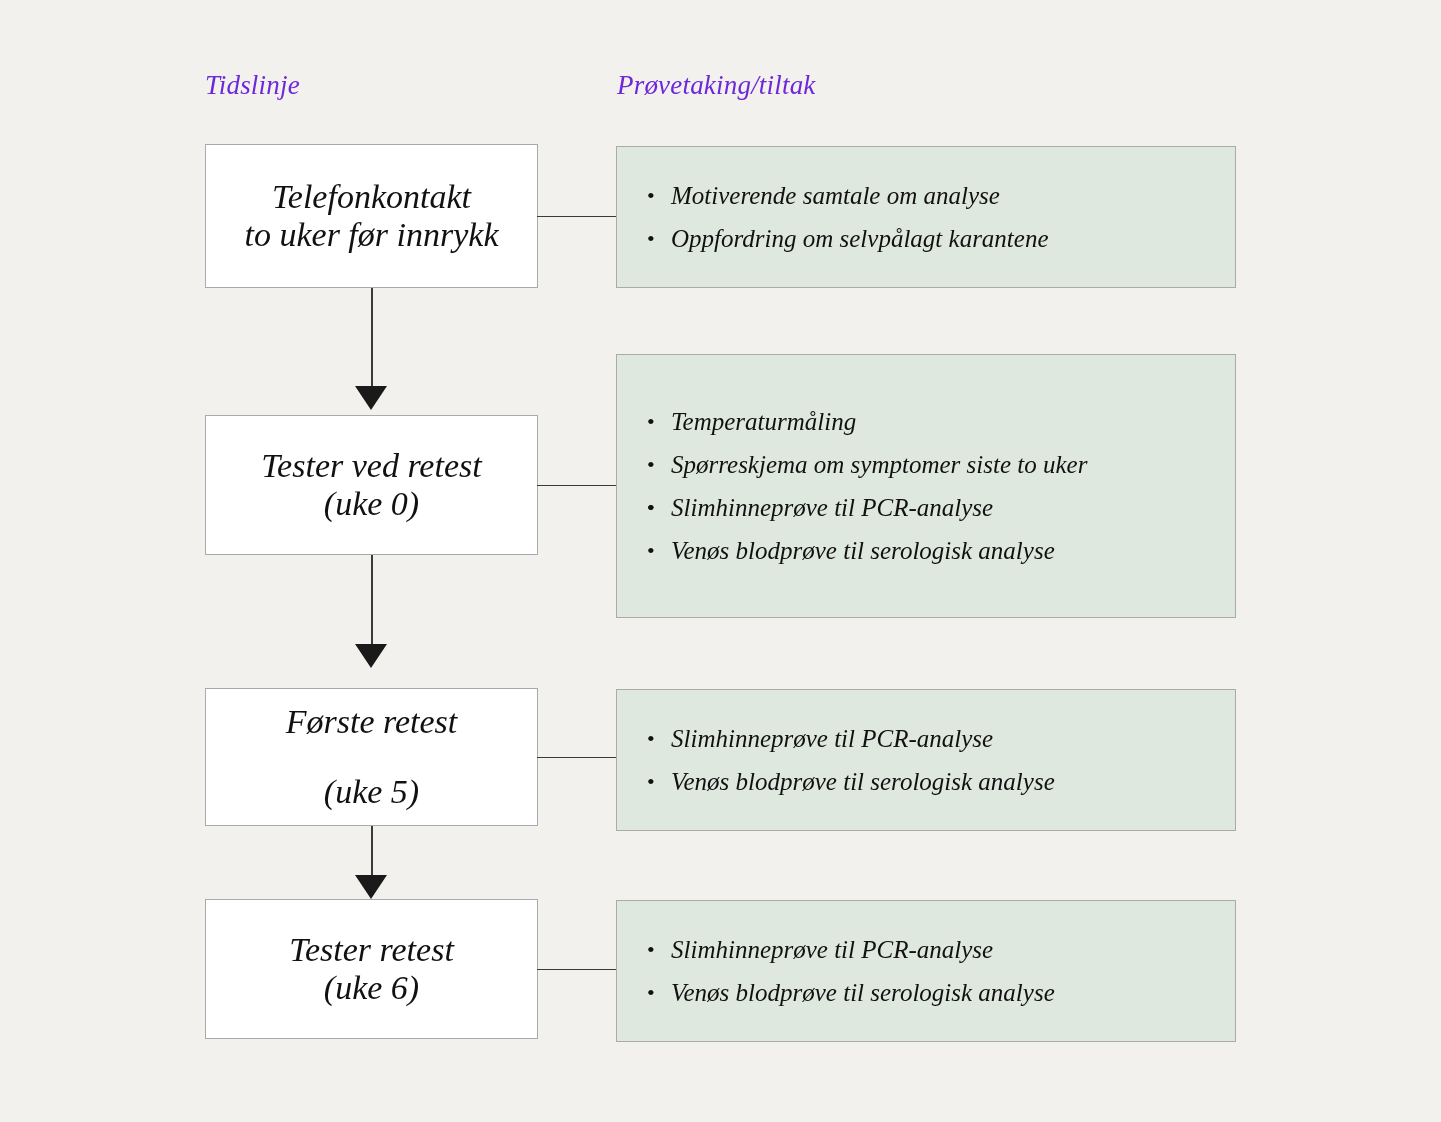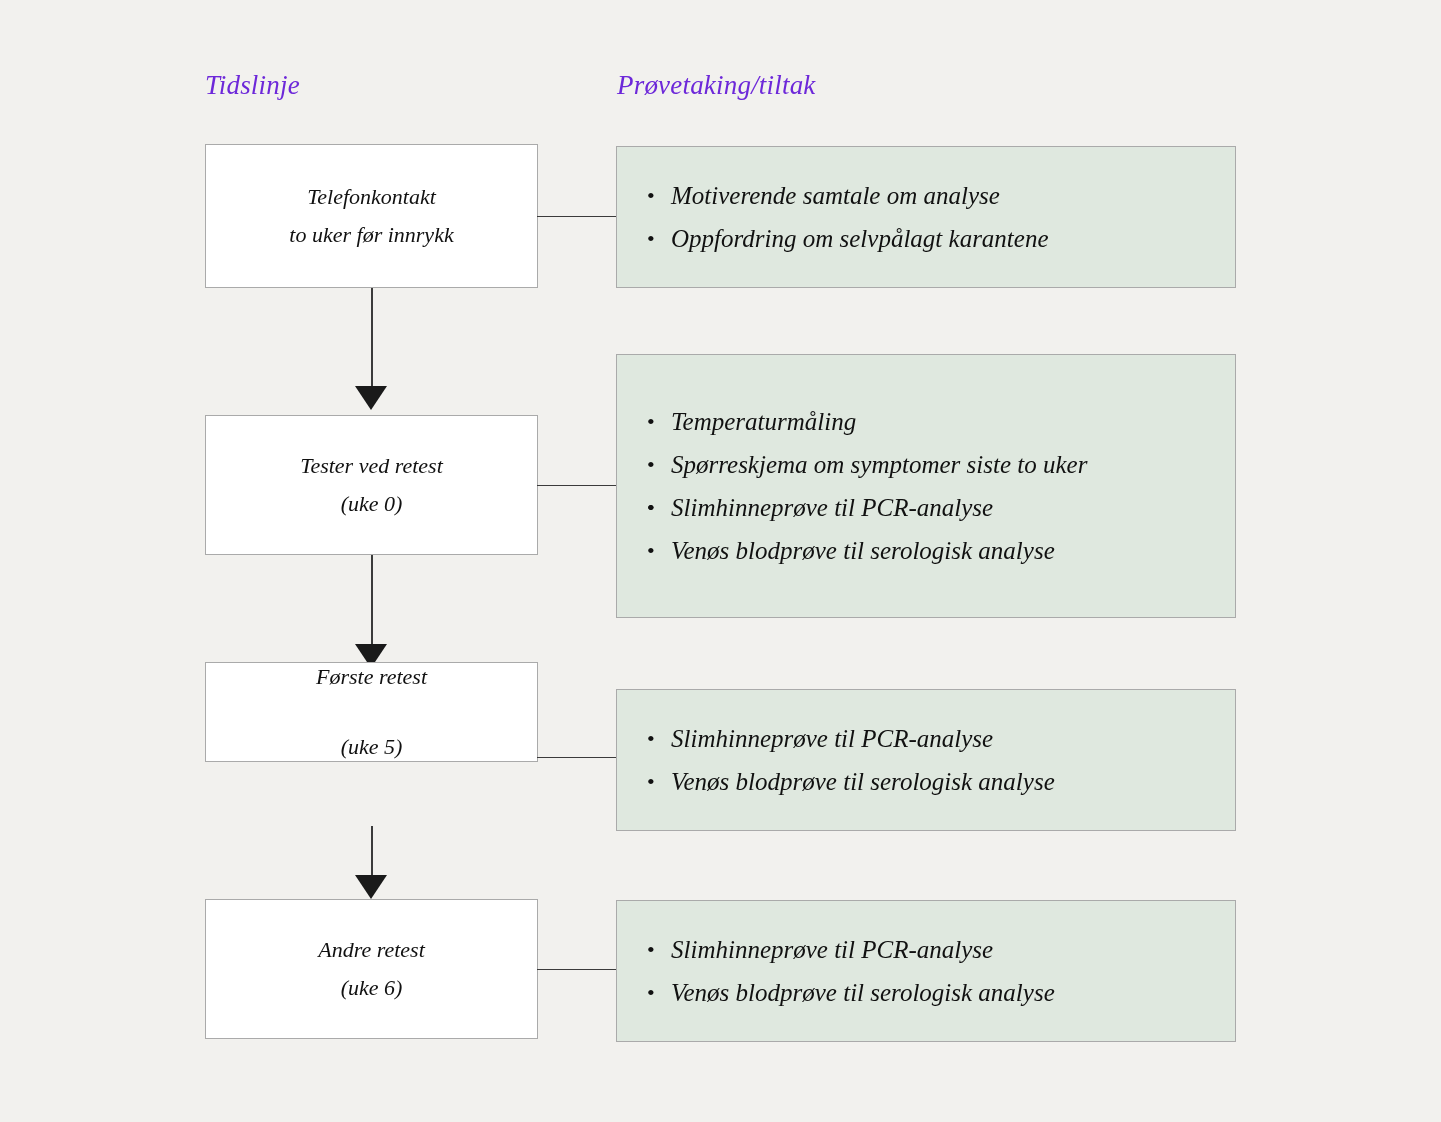--- a/index.html
+++ b/index.html
@@ -40,21 +40,21 @@
     border: 1.4px solid #aaaaaa;
     box-sizing: border-box;
     display: flex;
     flex-direction: column;
     align-items: center;
     justify-content: center;
     text-align: center;
   }
   .stage-line {
     font-style: italic;
-    font-size: 22px;
+    font-size: 34px;
     line-height: 38px;
     color: #111111;
     white-space: nowrap;
   }
 
   
   .measure-box {
     position: absolute;
     left: 616px;
     width: 620px;
@@ -170,21 +170,21 @@
       <li class="measure-item">
         <span class="bullet">•</span>
         <span>Venøs blodprøve til serologisk analyse</span>
       </li>
     </ul>
   </div>
 
   <div class="v-arrow" style="top:555px; height:91px;"></div>
   <div class="arrow-head" style="top:644px;"></div>
 
-  <div class="stage-box" id="stage-box-2" style="top:662px; height:100px;gap:32px;">
+  <div class="stage-box" id="stage-box-2" style="top:688px; height:138px;gap:32px;">
     <div class="stage-line">Første retest</div>
     <div class="stage-line">(uke 5)</div>
   </div>
 
   <div class="h-connector" style="top:757px;"></div>
 
   <div class="measure-box" id="measure-box-2" style="top:689px; height:142px;">
     <ul class="measure-list">
       <li class="measure-item">
         <span class="bullet">•</span>
@@ -194,21 +194,21 @@
         <span class="bullet">•</span>
         <span>Venøs blodprøve til serologisk analyse</span>
       </li>
     </ul>
   </div>
 
   <div class="v-arrow" style="top:826px; height:51px;"></div>
   <div class="arrow-head" style="top:875px;"></div>
 
   <div class="stage-box" id="stage-box-3" style="top:899px; height:140px;">
-    <div class="stage-line">Andre retest</div>
+    <div class="stage-line">Tester retest</div>
     <div class="stage-line">(uke 6)</div>
   </div>
 
   <div class="h-connector" style="top:969px;"></div>
 
   <div class="measure-box" id="measure-box-3" style="top:900px; height:142px;">
     <ul class="measure-list">
       <li class="measure-item">
         <span class="bullet">•</span>
         <span>Slimhinneprøve til PCR-analyse</span>

